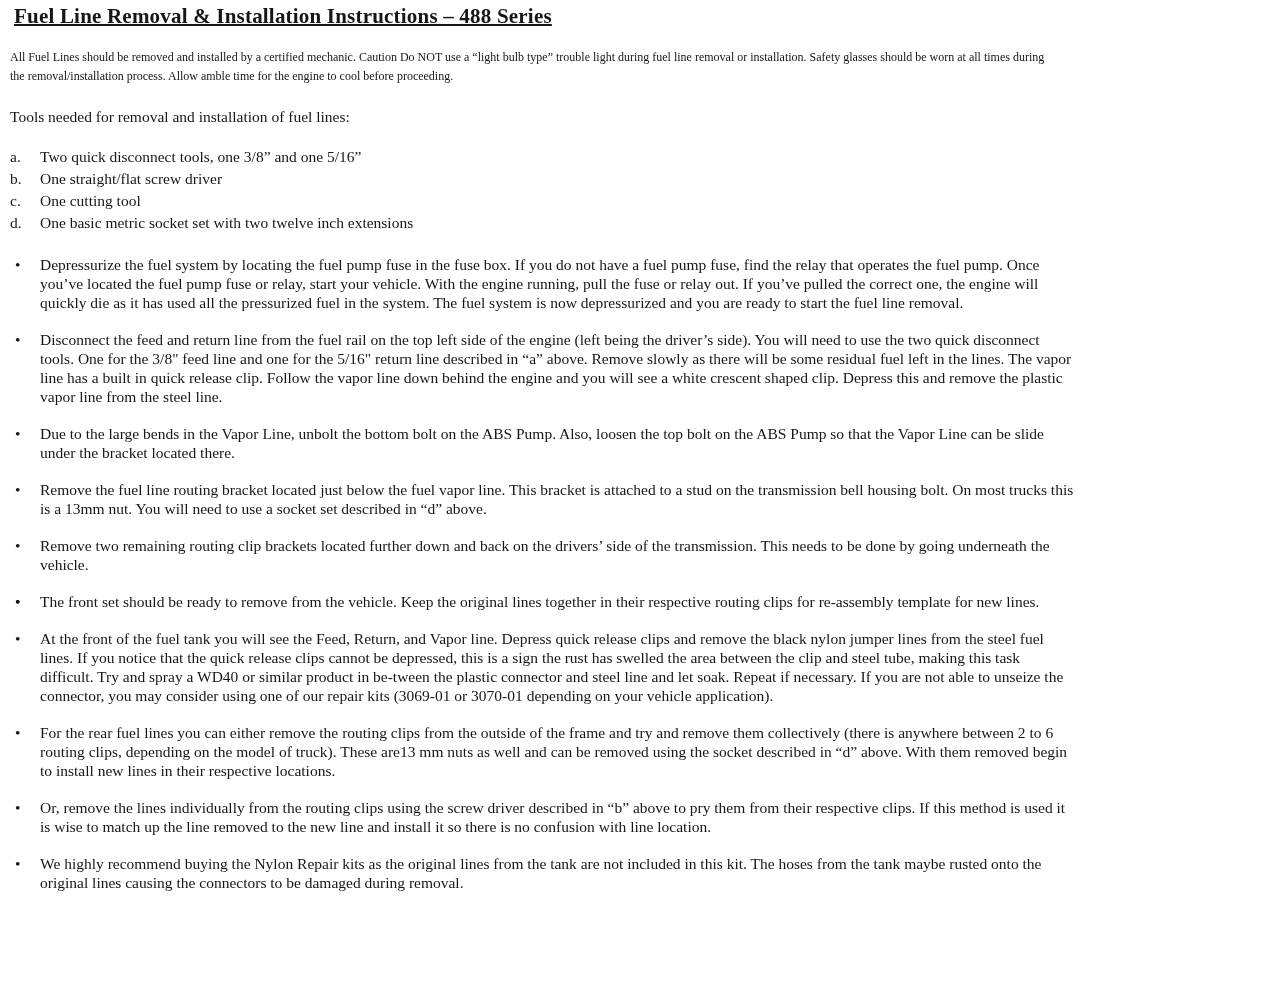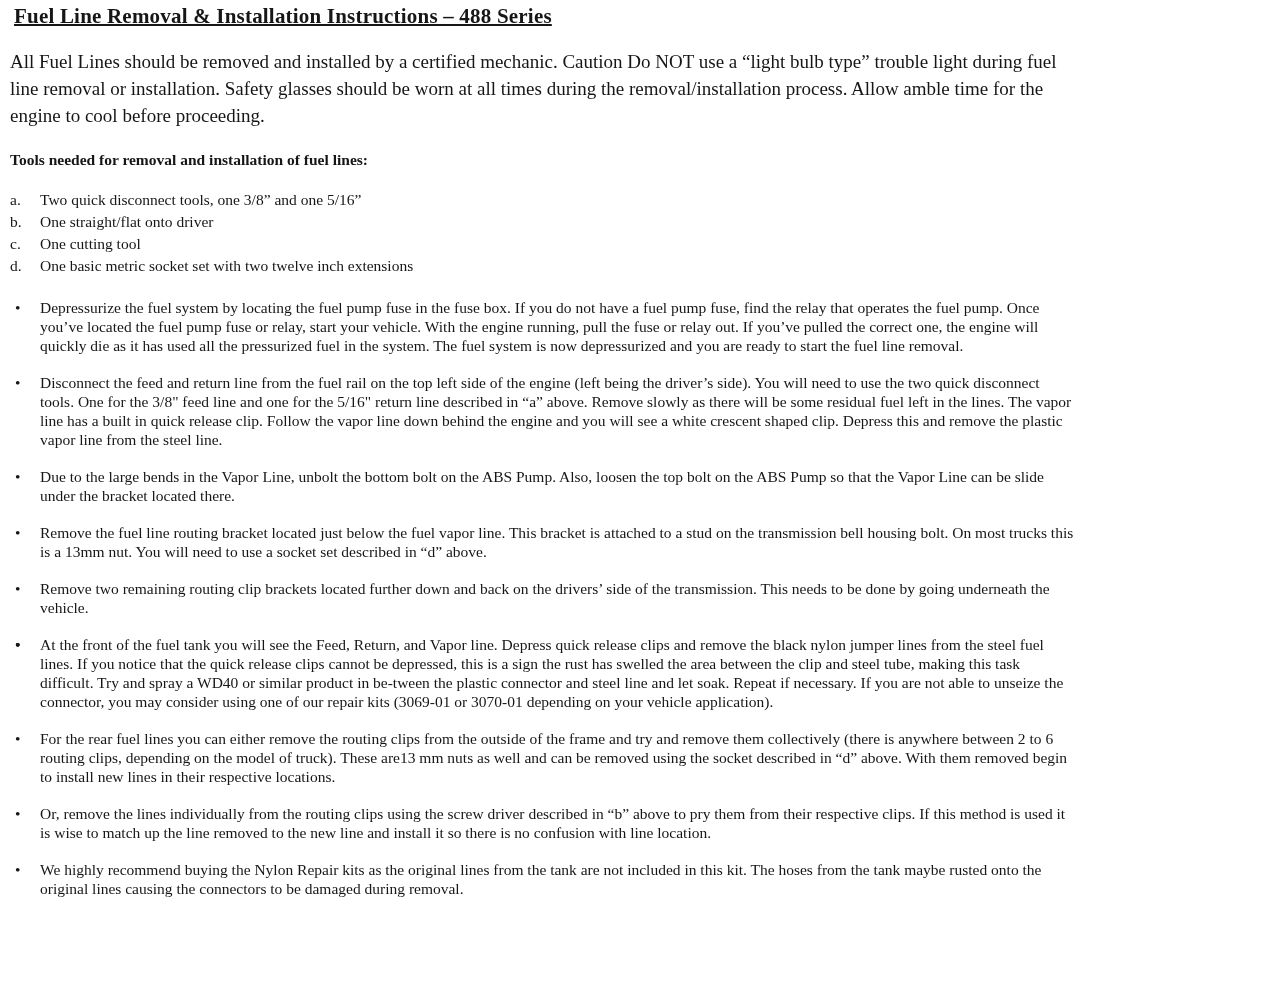--- a/index.html
+++ b/index.html
@@ -21,29 +21,28 @@
   }
   .doc-title {
     font-size: 21px;
     font-weight: bold;
     text-decoration: underline;
     text-decoration-thickness: 2px;
     margin: 2px 0 0 4px;
     letter-spacing: 0.2px;
   }
   .intro {
-    font-size: 19px;
-    line-height: 27px;
+    font-size: 12px;
+    line-height: 19px;
     margin: 19px 18px 0 0;
   }
   .tools-heading {
     font-size: 15.5px;
     line-height: 19px;
     margin: 21px 0 0 0;
-    font-weight: bold;
   }
   .tools-list {
     margin-top: 21px;
     font-size: 15.5px;
     line-height: 19px;
   }
   .tool-item {
     position: relative;
     padding-left: 30px;
     margin-bottom: 3px;
@@ -90,21 +89,21 @@
 
   <p class="tools-heading">Tools needed for removal and installation of fuel lines:</p>
 
   <div class="tools-list">
     <div class="tool-item">
       <span class="tool-marker">a.</span>
       <span class="tool-text">Two quick disconnect tools, one 3/8” and one 5/16”</span>
     </div>
     <div class="tool-item">
       <span class="tool-marker">b.</span>
-      <span class="tool-text">One straight/flat onto driver</span>
+      <span class="tool-text">One straight/flat screw driver</span>
     </div>
     <div class="tool-item">
       <span class="tool-marker">c.</span>
       <span class="tool-text">One cutting tool</span>
     </div>
     <div class="tool-item">
       <span class="tool-marker">d.</span>
       <span class="tool-text">One basic metric socket set with two twelve inch extensions</span>
     </div>
   </div>
@@ -129,20 +128,21 @@
     </li>
     <li>
       <span class="step-bullet">•</span>
       <span class="step-text">Remove two remaining routing clip brackets located further down and back on the drivers’ side of the transmission. This needs to be done by going underneath the vehicle.</span>
     </li>
     <li>
       <span class="step-bullet">•</span>
     </li>
     <li>
       <span class="step-bullet">•</span>
+      <span class="step-text">The front set should be ready to remove from the vehicle. Keep the original lines together in their respective routing clips for re-assembly template for new lines.</span>
     </li>
     <li>
       <span class="step-bullet">•</span>
       <span class="step-text">At the front of the fuel tank you will see the Feed, Return, and Vapor line. Depress quick release clips and remove the black nylon jumper lines from the steel fuel lines. If you notice that the quick release clips cannot be depressed, this is a sign the rust has swelled the area between the clip and steel tube, making this task difficult. Try and spray a WD40 or similar product in be-tween the plastic connector and steel line and let soak. Repeat if necessary. If you are not able to unseize the connector, you may consider using one of our repair kits (3069-01 or 3070-01 depending on your vehicle application).</span>
     </li>
     <li>
       <span class="step-bullet">•</span>
       <span class="step-text">For the rear fuel lines you can either remove the routing clips from the outside of the frame and try and remove them collectively (there is anywhere between 2 to 6 routing clips, depending on the model of truck). These are13 mm nuts as well and can be removed using the socket described in “d” above. With them removed begin to install new lines in their respective locations.</span>
     </li>
     <li>

